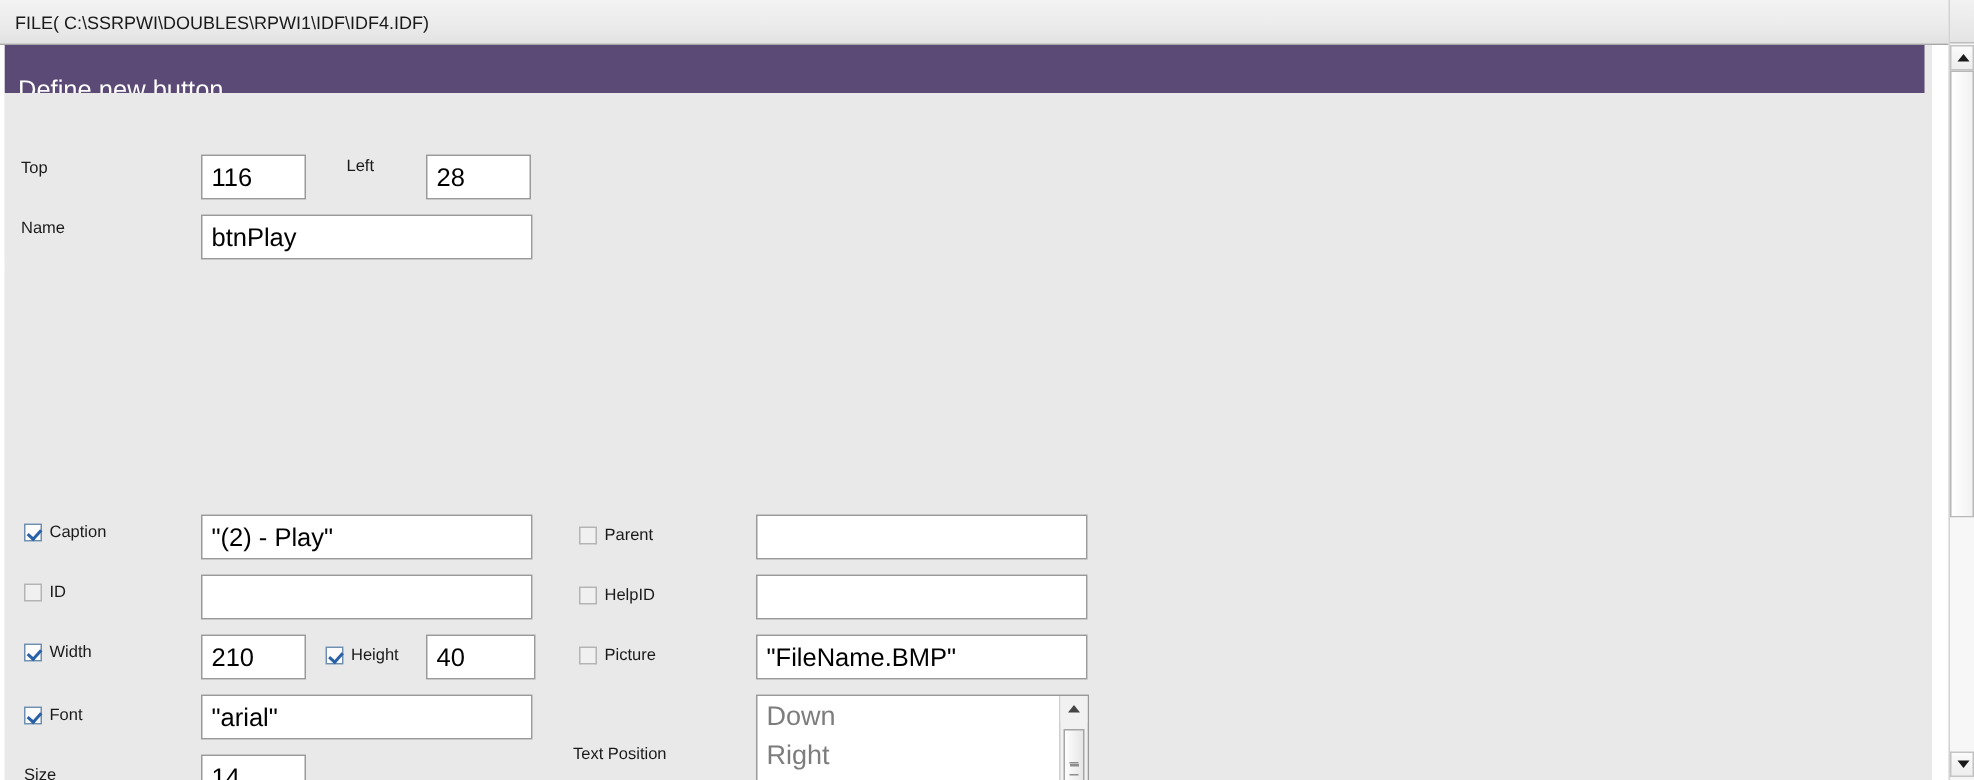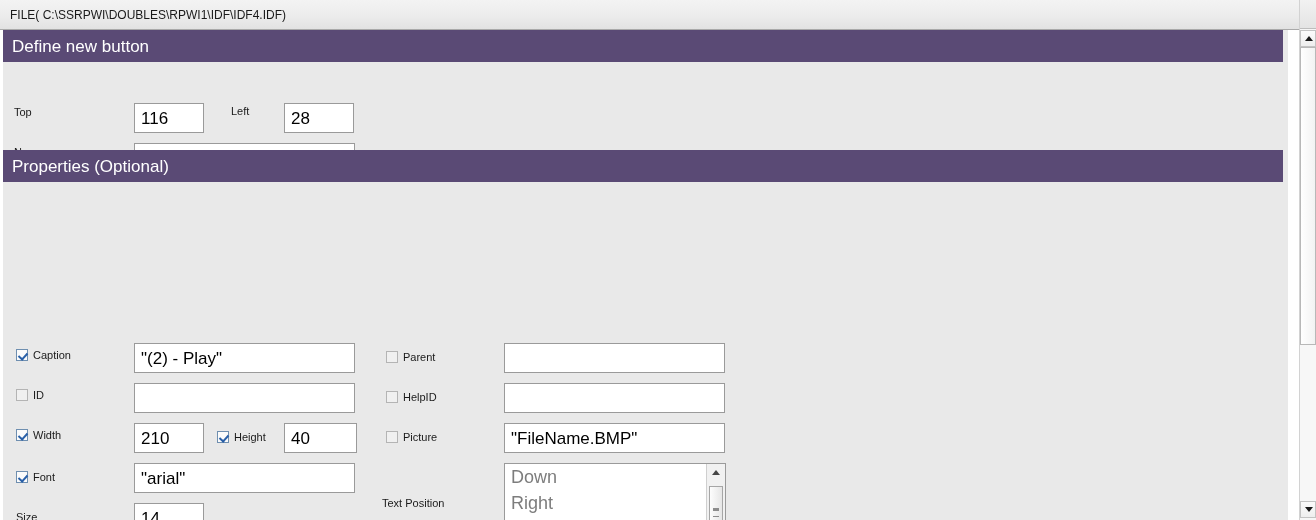--- a/index.html
+++ b/index.html
@@ -59,21 +59,21 @@
     position: absolute;
     left: 0;
     width: 1280px;
     height: 32px;
     background: #5a4a75;
     box-sizing: border-box;
   }
   .section-header .title {
     position: absolute;
     left: 9px;
-    top: 7px;
+    top: 20px;
     color: #ffffff;
     font-size: 17px;
     font-weight: normal;
     white-space: nowrap;
   }
   #hdr-define { top: 0px; }
   #hdr-props  { top: 120px; }
   #hdr-options{ top: 452px; }
 
   .panel-area {
@@ -298,23 +298,20 @@
       <div class="lbl" style="left:11px; top:44px;">Top</div>
       <div class="field" style="left:131px; top:41px; width:70px; height:30px;">116</div>
 
       <div class="lbl" style="left:228px; top:43px;">Left</div>
       <div class="field" style="left:281px; top:41px; width:70px; height:30px;">28</div>
 
       <div class="lbl" style="left:11px; top:84px;">Name</div>
       <div class="field" style="left:131px; top:81px; width:221px; height:30px;">btnPlay</div>
     </div>
 
-    <div class="section-header" id="hdr-props">
-      <div class="title">Properties (Optional)</div>
-    </div>
 
     <div class="panel-area" style="top:152px; height:300px;">
 
       <div class="cbrow" style="left:13px; top:167px;">
         <span class="cb checked"></span>
         <span class="cbl">Caption</span>
       </div>
       <div class="field" style="left:131px; top:161px; width:221px; height:30px;">"(2) - Play"</div>
 
       <div class="cbrow" style="left:13px; top:207px;">

